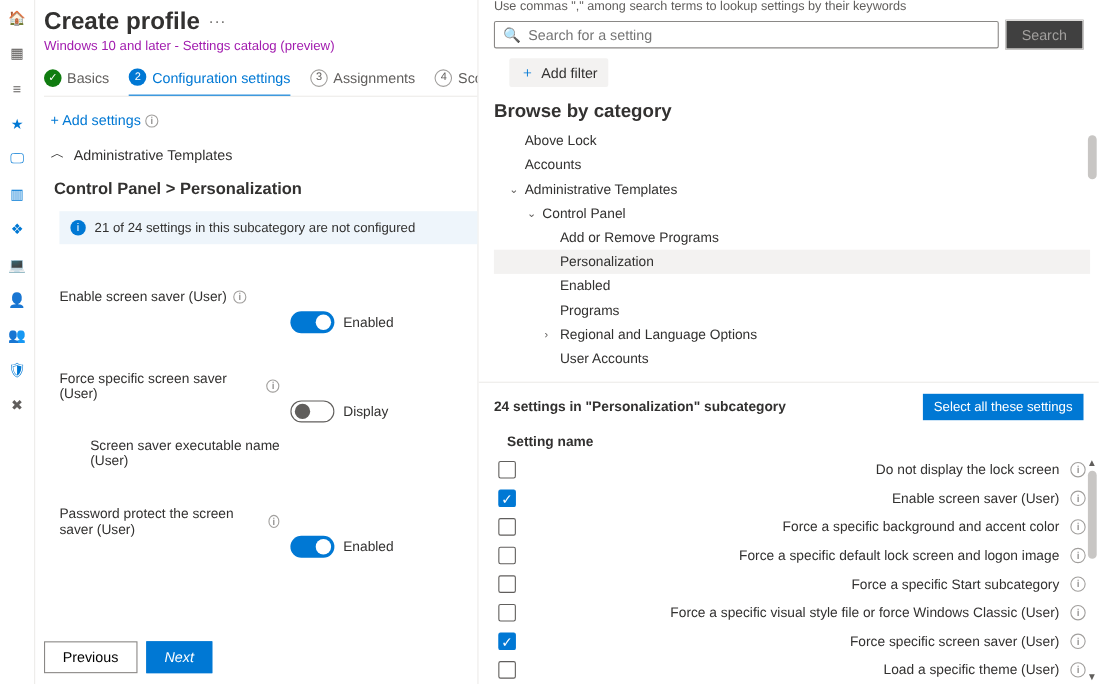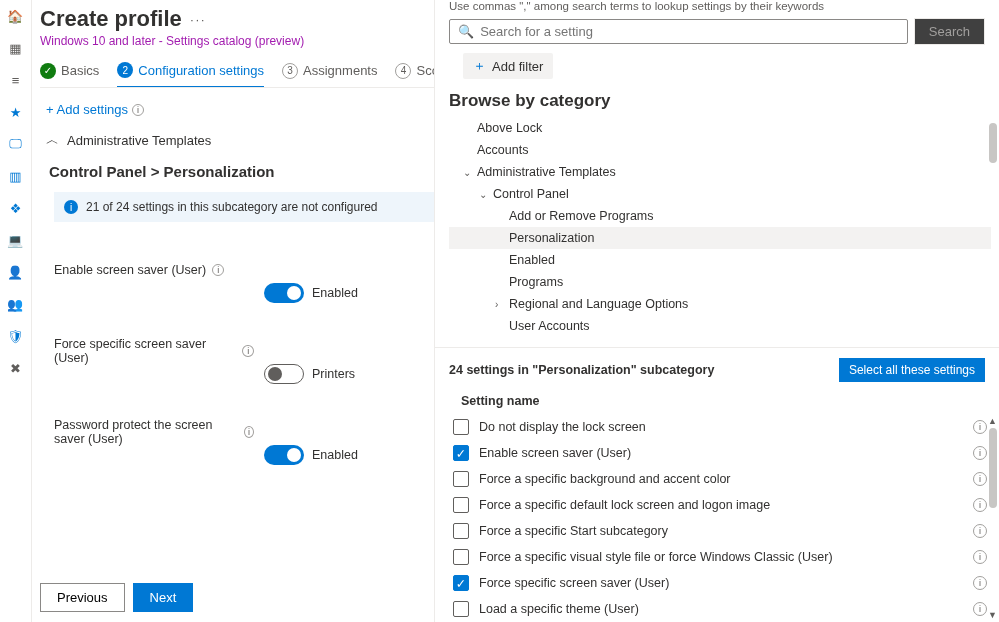--- a/index.html
+++ b/index.html
@@ -43,21 +43,21 @@
   .toggle.on { background:#0078d4; }
   .toggle.off { background:#fff; border:1px solid #605e5c; }
   .toggle .knob { position:absolute; width:14px; height:14px; border-radius:50%; top:3px; }
   .toggle.on .knob { right:3px; background:#fff; }
   .toggle.off .knob { left:3px; background:#605e5c; top:2px;}
   .toggle-text { font-size:12.5px; }
   .sub-label { margin-left:28px; flex:0 0 186px; font-size:12.5px;}
 
   .footer { position:absolute; bottom:10px; left:8px; display:flex; gap:8px; background:#fff; padding-top:10px;}
   .btn { padding:6px 16px; font-size:13px; border:1px solid #8a8886; background:#fff; cursor:pointer; }
-  .btn.primary { background:#0078d4; color:#fff; border-color:#0078d4; }
+  .btn.primary { background:#0078d4; color:#fff; border-color:#0078d4;font-style:italic; }
 
   
   .flyout { flex:1; border-left:1px solid #edebe9; display:flex; flex-direction:column; overflow:hidden; padding-top:0;}
   .fly-hint { font-size:11.5px; color:#605e5c; padding: 0 14px 6px 14px; }
   .search-row { display:flex; gap:6px; padding:0 14px 8px 14px; align-items:center; }
   .search-box { flex:1; display:flex; align-items:center; border:1px solid #8a8886; border-radius:2px; padding:4px 8px; gap:6px;}
   .search-box input { border:none; outline:none; flex:1; font-size:13px; background:transparent;}
   .search-btn { padding:5px 14px; background:#404040; color:#a19f9d; border:1px solid #edebe9; cursor:pointer; font-size:13px;}
   .add-filter { margin:0 14px 8px 14px; display:inline-flex; align-items:center; gap:6px; background:#f3f2f1; padding:4px 10px; border-radius:2px; font-size:13px; color:#323130; cursor:pointer;}
   .browse-head { font-size:17px; font-weight:600; padding:4px 14px; }
@@ -74,21 +74,21 @@
 
   .divider { height:1px; background:#edebe9; margin:2px 0;}
   .result-head { display:flex; justify-content:space-between; align-items:center; padding:8px 14px; font-size:12.5px;}
   .select-all { background:#0078d4; color:#fff; padding:5px 10px; font-size:12px; cursor:pointer; border:none;}
   .col-head { font-size:12.5px; font-weight:600; padding:4px 14px 6px 26px; }
 
   .results { flex:1; overflow-y:auto; padding:0 8px 0 14px; position:relative;}
   .res-row { display:flex; align-items:center; padding:5px 4px; font-size:12.5px; gap:10px;}
   .cb { width:16px; height:16px; border:1px solid #605e5c; border-radius:2px; flex-shrink:0; display:flex; align-items:center; justify-content:center; cursor:pointer;}
   .cb.checked { background:#0078d4; border-color:#0078d4; color:#fff; }
-  .res-label { flex:1; }
+  .res-label { flex:1;text-align:right; }
   .res-info { width:14px; height:14px; border:1px solid #a19f9d; border-radius:50%; font-size:9px; color:#605e5c; display:flex; align-items:center; justify-content:center; cursor:pointer;}
   .res-scroll { position:absolute; right:2px; top:0; bottom:0; width:10px;}
   .res-thumb-up { position:absolute; right:0; top:2px; font-size:9px; color:#605e5c;}
   .res-thumb { position:absolute; right:0; top:14px; width:8px; height:80px; background:#c8c6c4; border-radius:4px;}
   .res-thumb-dn { position:absolute; right:0; bottom:2px; font-size:9px; color:#605e5c;}
 </style>
 </head>
 <body>
 
 <div class="app">
@@ -167,24 +167,27 @@
 
     <div class="setting-row">
       <div class="setting-label">
         <span>Force specific screen saver (User)</span>
         <span class="help">i</span>
       </div>
       <div class="toggle-wrap">
         <div class="toggle off">
             <div class="knob"></div>
           </div>
-        <span class="toggle-text">Printers</span>
-      </div>
-    </div>
-
+        <span class="toggle-text">Display</span>
+      </div>
+    </div>
+
+    <div class="setting-row">
+      <div class="sub-label">Screen saver executable name (User)</div>
+    </div>
 
     <div class="setting-row">
       <div class="setting-label">
         <span>Password protect the screen saver (User)</span>
         <span class="help">i</span>
       </div>
       <div class="toggle-wrap">
         <div class="toggle on">
             <div class="knob"></div>
           </div>

